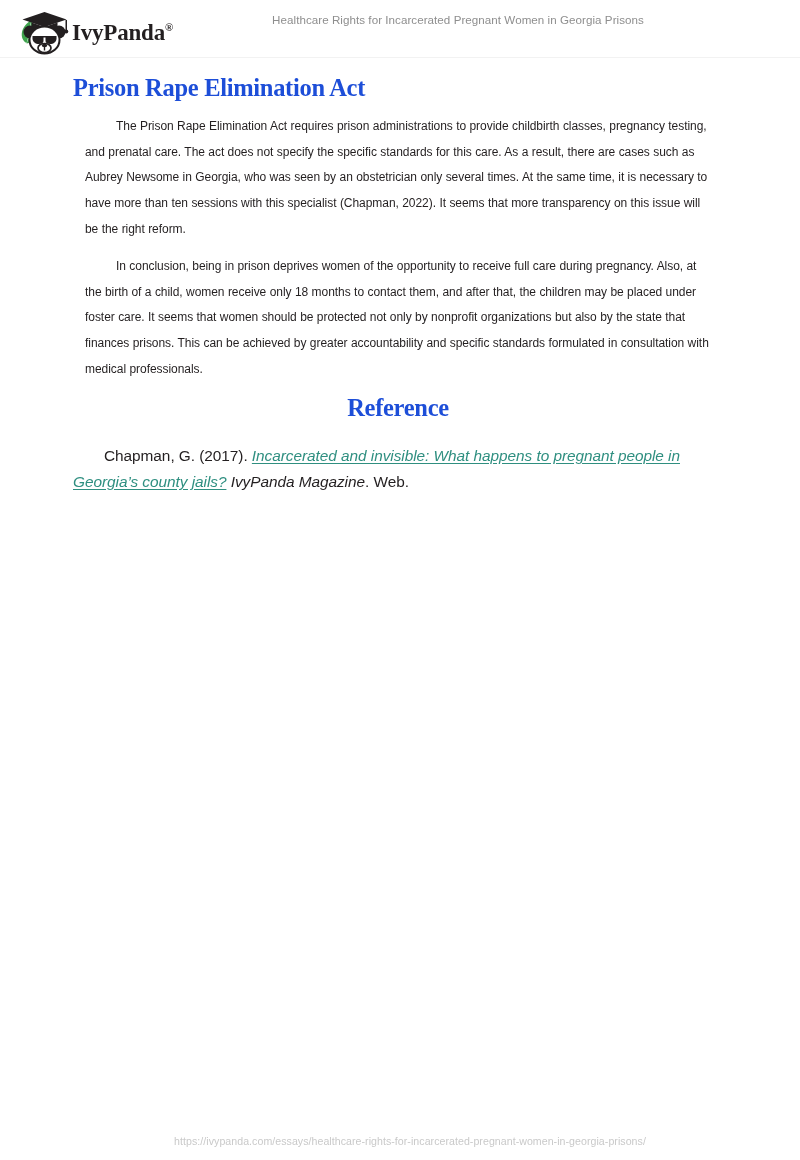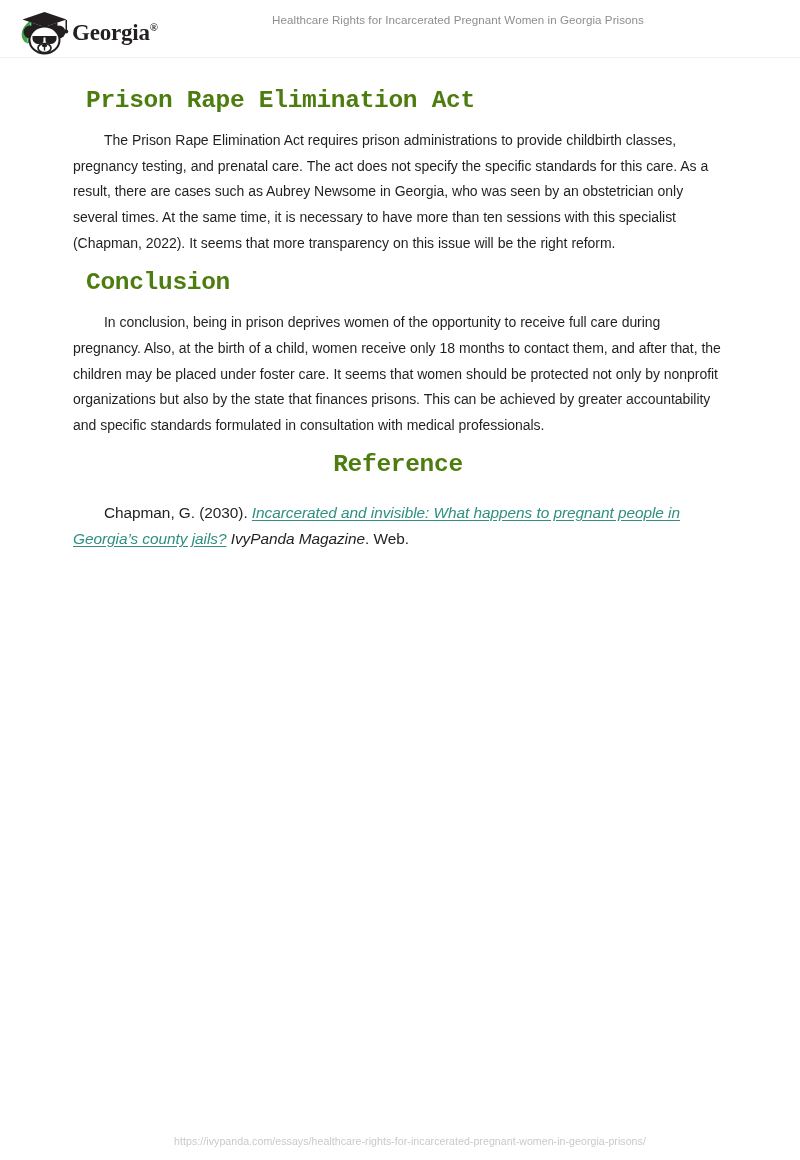--- a/index.html
+++ b/index.html
@@ -79,37 +79,37 @@
 
   
   .doc {
     position: absolute;
     left: 73px;
     top: 74px;
     width: 650px;
   }
 
   h1.section-heading {
-    font-family: Liberation Mono, monospace;
+    font-family: Liberation Serif, serif;
     font-weight: bold;
     font-size: 24.5px;
     line-height: 1.15;
-    color: #4d7c0f;
-    margin: 13px;
+    color: #1d4ed8;
+    margin: 0;
     letter-spacing: -0.3px;
   }
   .h-prea   { margin-top: 0px; }
   .h-concl  { margin-top: 31px; }
   .h-ref    { margin-top: 31px; text-align: center; }
 
   p.body-text {
-    font-size: 14px;
+    font-size: 12px;
     line-height: 25.6px;
     color: #231f20;
-    margin: 0;
+    margin: 12px;
     text-indent: 31px;
     letter-spacing: -0.05px;
     word-spacing: 0.15px;
   }
   .p-after-heading { margin-top: 19px; }
 
   .ref-entry {
     font-size: 15.4px;
     line-height: 25.6px;
     color: #231f20;
@@ -184,37 +184,36 @@
       </g>
 
       <g fill="#ffffff" stroke="#231f20" stroke-width="3.4">
         <ellipse cx="57" cy="76" rx="13" ry="9"></ellipse>
       </g>
       <g fill="#231f20">
         <ellipse cx="57" cy="71" rx="5.5" ry="3.6"></ellipse>
         <rect x="55.6" y="72" width="2.8" height="9"></rect>
       </g>
     </svg>
-    <span class="brand-word"><span>Georgia</span><span class="brand-reg">®</span></span>
+    <span class="brand-word"><span>IvyPanda</span><span class="brand-reg">®</span></span>
   </div>
 
   <div class="header-title">Healthcare Rights for Incarcerated Pregnant Women in Georgia Prisons</div>
 
   <div class="header-rule"></div>
 </div>
 
 <div class="doc">
 
   <h1 class="section-heading h-prea">Prison Rape Elimination Act</h1>
   <p class="body-text p-after-heading">The Prison Rape Elimination Act requires prison administrations to provide childbirth classes, pregnancy testing, and prenatal care. The act does not specify the specific standards for this care. As a result, there are cases such as Aubrey Newsome in Georgia, who was seen by an obstetrician only several times. At the same time, it is necessary to have more than ten sessions with this specialist (Chapman, 2022). It seems that more transparency on this issue will be the right reform.</p>
 
-  <h1 class="section-heading h-concl">Conclusion</h1>
   <p class="body-text p-after-heading">In conclusion, being in prison deprives women of the opportunity to receive full care during pregnancy. Also, at the birth of a child, women receive only 18 months to contact them, and after that, the children may be placed under foster care. It seems that women should be protected not only by nonprofit organizations but also by the state that finances prisons. This can be achieved by greater accountability and specific standards formulated in consultation with medical professionals.</p>
 
   <h1 class="section-heading h-ref">Reference</h1>
 
-  <p class="ref-entry"><span>Chapman, G. (2030). </span><a class="ref-link" href="#">Incarcerated and invisible: What happens to pregnant people in Georgia’s county jails?</a><span> </span><span class="ref-source">IvyPanda Magazine</span><span>. Web.</span></p>
+  <p class="ref-entry"><span>Chapman, G. (2017). </span><a class="ref-link" href="#">Incarcerated and invisible: What happens to pregnant people in Georgia’s county jails?</a><span> </span><span class="ref-source">IvyPanda Magazine</span><span>. Web.</span></p>
 
 </div>
 
 <div class="page-footer">
   <span class="footer-url">https://ivypanda.com/essays/healthcare-rights-for-incarcerated-pregnant-women-in-georgia-prisons/</span>
 </div>
 
 </body></html>

